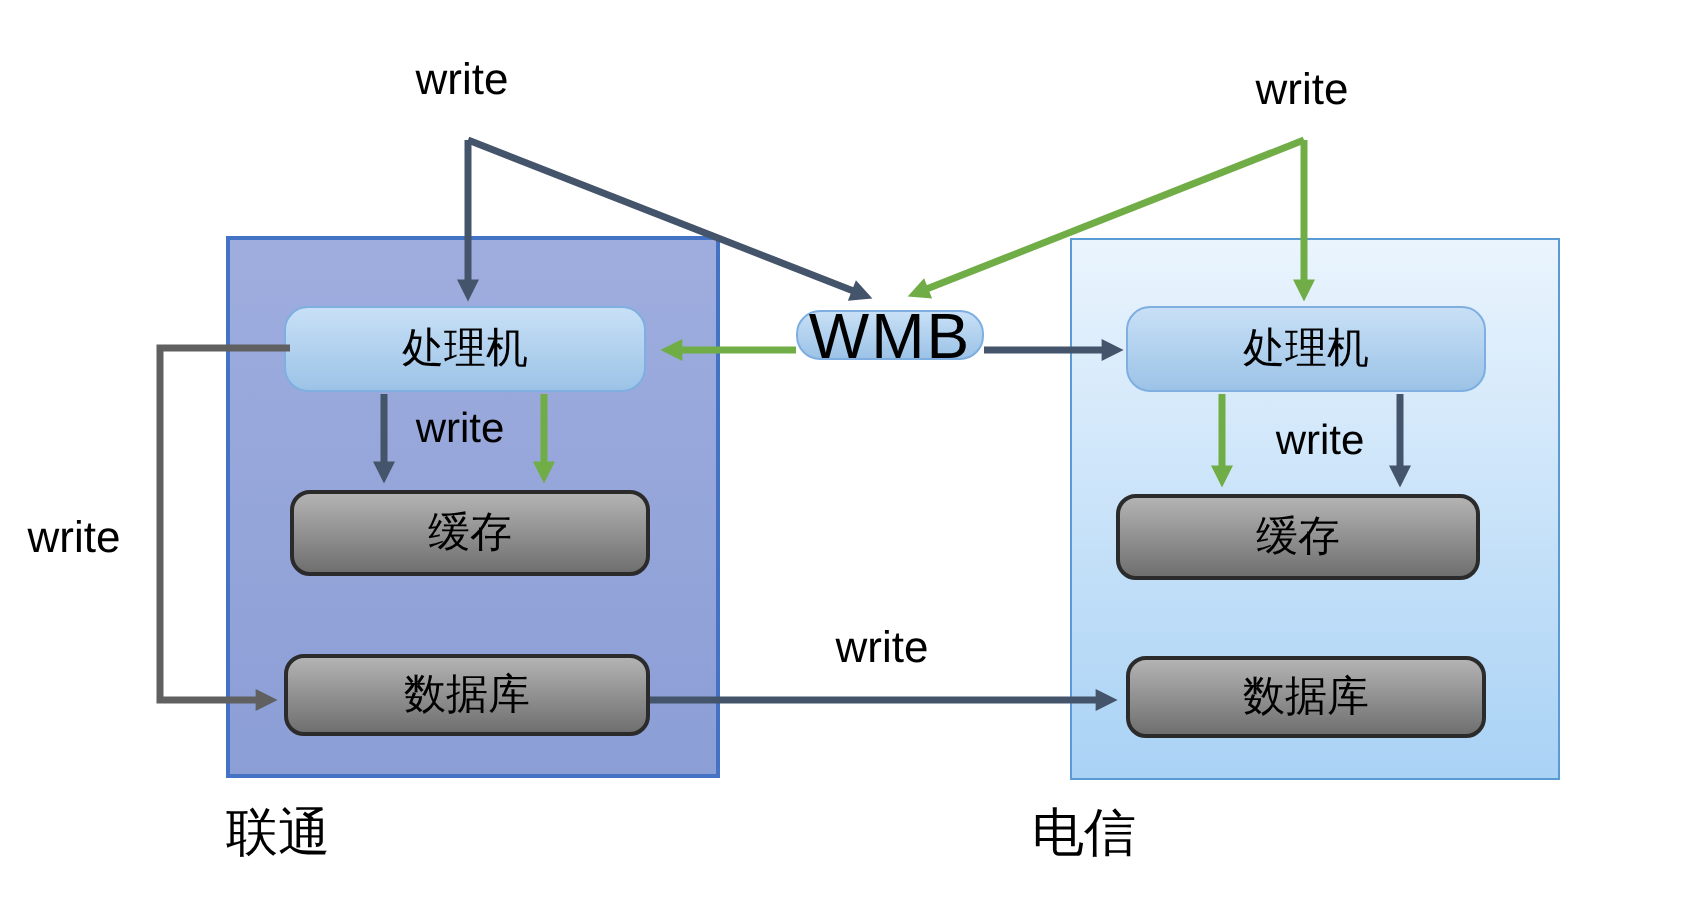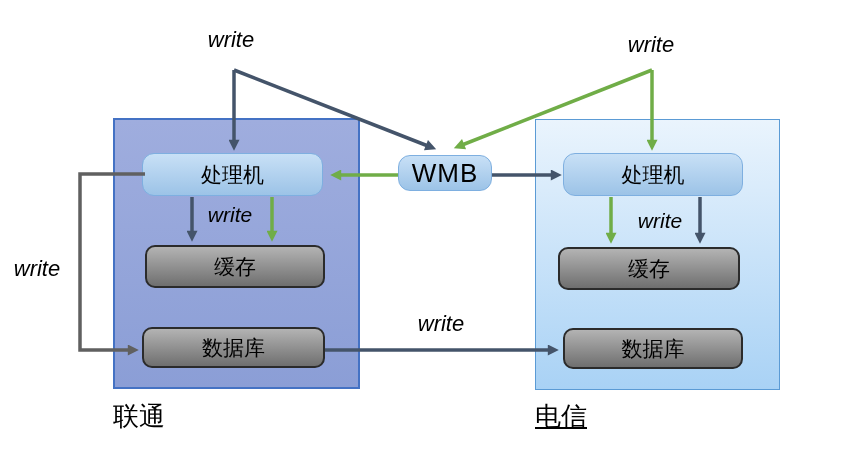--- a/index.html
+++ b/index.html
@@ -48,48 +48,48 @@
     justify-content:center;
   }
   .node-gray{
     background:linear-gradient(180deg,var(--gray-box-fill-top),var(--gray-box-fill-bottom));
     border:2px solid var(--gray-box-border);
     border-radius:10px;
     text-align:right;
   }
   #proc-left  {left:142px;top:153px;width:181px;height:43px;}
   #proc-right {left:563px;top:153px;width:180px;height:43px;}
-  #wmb        {left:398px;top:155px;width:94px; height:36px;font-size:26px;letter-spacing:1px;}
+  #wmb        {left:398px;top:155px;width:94px; height:25px;font-size:32px;letter-spacing:1px;}
   #cache-left {left:145px;top:245px;width:180px;height:43px;}
   #cache-right{left:558px;top:247px;width:182px;height:43px;}
   #db-left    {left:142px;top:327px;width:183px;height:41px;}
   #db-right   {left:563px;top:328px;width:180px;height:41px;}
   .edge-layer{position:absolute;left:0;top:0;width:843px;height:456px;pointer-events:none;}
   .edge{fill:none;stroke-width:3.5px;}
   .edge-navy{stroke:var(--navy-arrow);}
   .edge-green{stroke:var(--green-arrow);}
   .edge-gray{stroke:var(--gray-arrow);}
   .head-navy{fill:var(--navy-arrow);}
   .head-green{fill:var(--green-arrow);}
   .head-gray{fill:var(--gray-arrow);}
   .edge-label{
-    position:absolute;font-size:22px;line-height:26px;text-align:center;white-space:nowrap;font-style:italic;
+    position:absolute;font-size:22px;line-height:26px;text-align:center;white-space:nowrap;
   }
   #lbl-write-top-left {left:196px;top:27px;width:70px;}
   #lbl-write-top-right{left:616px;top:32px;width:70px;}
   #lbl-write-inner-left {left:194px;top:202px;width:72px;font-size:21px;}
   #lbl-write-inner-right{left:624px;top:208px;width:72px;font-size:21px;}
   #lbl-write-outer-left {left:6px;top:256px;width:62px;}
   #lbl-binlog{left:400px;top:311px;width:82px;}
   .system-title{
     position:absolute;top:402px;font-size:26px;line-height:30px;
     font-family:"Liberation Serif","DejaVu Serif",serif;
   }
   #title-left {left:113px;width:247px;}
-  #title-right{left:535px;width:245px;text-decoration:underline;}
+  #title-right{left:516px;width:245px;}
 </style>
 </head>
 <body>
 
 <div id="canvas">
 
   <div class="container container-left"></div>
   <div class="container container-right"></div>
 
   <div class="node node-blue" id="proc-left">

